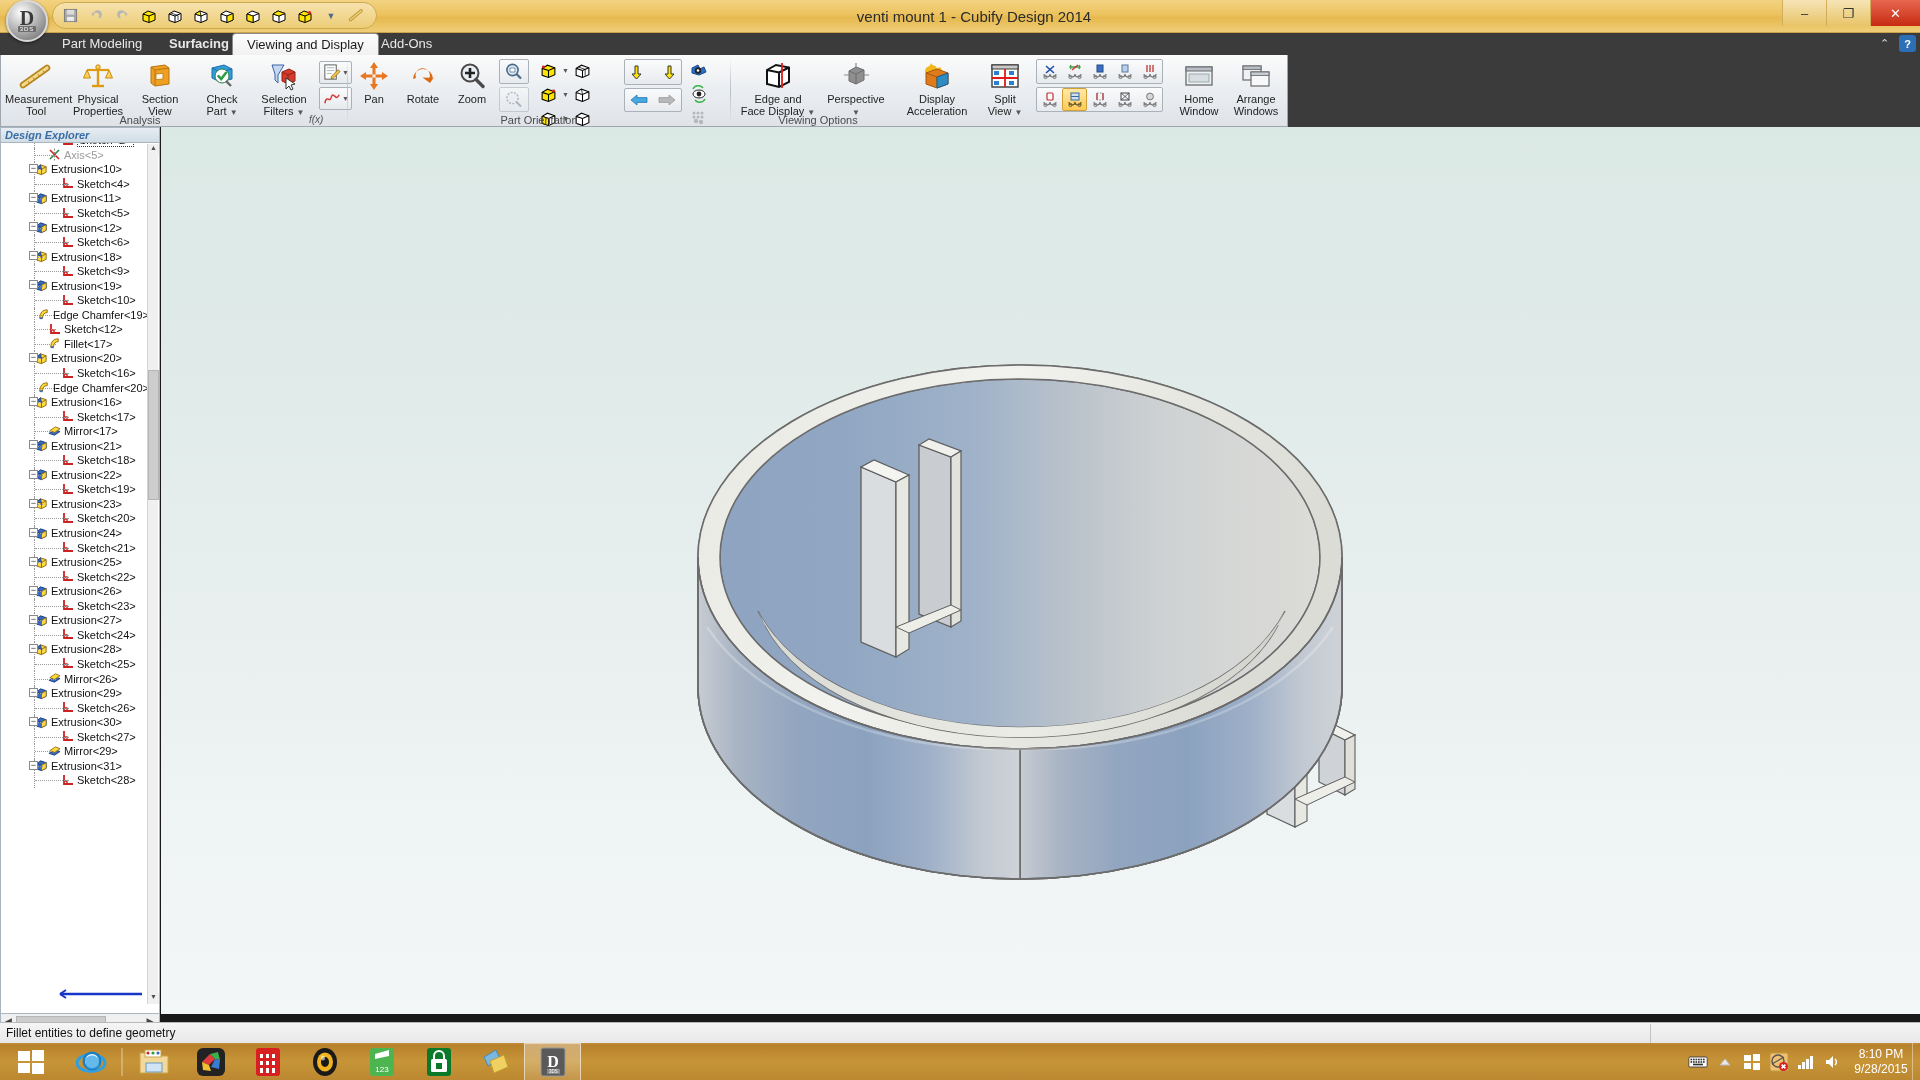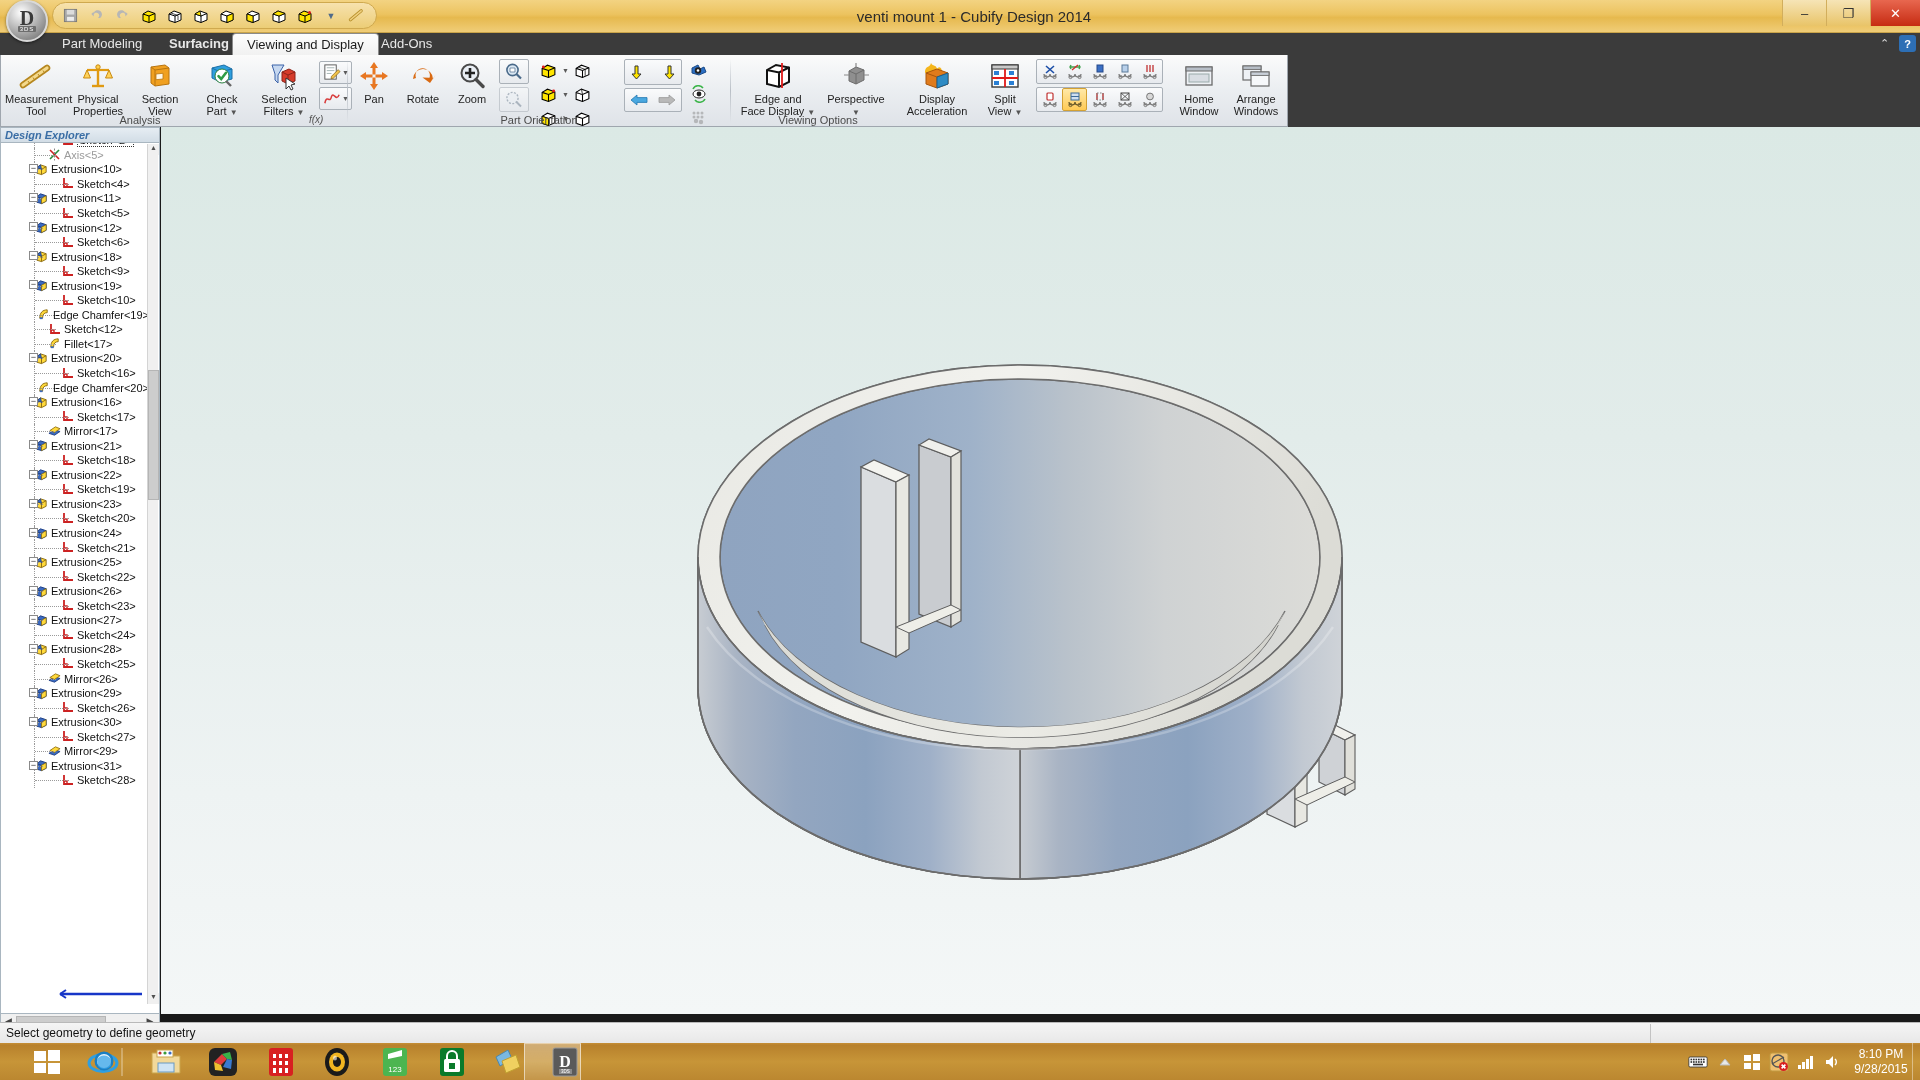--- a/index.html
+++ b/index.html
@@ -101,21 +101,21 @@
   
   #statusbar{ position:absolute; left:0; top:1022px; width:1920px; height:21px;
               background:linear-gradient(to bottom,#f5f5f5,#e8e8e8); border-top:1px solid #b9b9b9; }
   #status-text{ position:absolute; left:6px; top:3px; font-size:12px; color:#111; }
   #status-sep{ position:absolute; left:1650px; top:1px; width:1px; height:19px; background:#c3c3c3;}
 
   
   #taskbar{ position:absolute; left:0; top:1043px; width:1920px; height:37px;
             background:linear-gradient(to bottom,#c68f36 0%, #b8812c 6%, #c79538 50%, #bb8730 100%); }
   #taskitems{ position:absolute; left:0; top:0; height:37px; display:flex; align-items:center; }
-  .tbitem{ width:57px; height:37px; display:flex; align-items:center; justify-content:flex-end;text-decoration:underline; }
+  .tbitem{ width:57px; height:37px; display:flex; align-items:center; justify-content:center;text-decoration:underline; }
   .tbitem.start{ width:62px; }
   .tbitem.active{ background:linear-gradient(to bottom,rgba(255,255,255,.35),rgba(255,255,255,.12));
                   border:1px solid rgba(255,255,255,.55); border-bottom:none;}
   .tbsep{ width:2px; height:28px; background:rgba(255,255,255,.28); margin:0 2px;}
   #tray{ position:absolute; right:0; top:0; height:37px; display:flex; align-items:center; gap:7px; padding-right:8px;}
   #clock{ text-align:center; font-size:12px; color:#fff; line-height:15px; min-width:62px;}
   .trayico{ width:20px; height:20px; display:flex; align-items:center; justify-content:center;}
   #showdesk{ position:absolute; right:0; top:0; width:8px; height:37px; border-left:1px solid rgba(255,255,255,.4);}
 </style>
 </head>
@@ -1338,21 +1338,21 @@
     <path d="M859 622 A 322 192 0 0 0 1181 430 L 1181 560 A 322 192 0 0 1 859 752 Z" fill="url(#outerWall)" stroke="#6c6c6c" stroke-width="1.6"></path>
     <path d="M537 430 A 322 192 0 0 0 859 622 L 859 752 A 322 192 0 0 1 537 560 Z" fill="url(#outerWall)" stroke="#6c6c6c" stroke-width="1.6"></path>
     <path d="M537 430 A 322 192 0 0 0 1181 430" fill="none" stroke="#6c6c6c" stroke-width="1.5"></path>
     <path d="M537 560 A 322 192 0 0 0 1181 560" fill="none" stroke="#6c6c6c" stroke-width="1.6"></path>
     <path d="M537 430 L 537 560 M1181 430 L 1181 560" stroke="#6c6c6c" stroke-width="1.6" fill="none"></path>
     <path d="M546 500 A 322 192 0 0 0 859 622 A 322 192 0 0 0 1172 500" fill="none" stroke="#ffffff" stroke-width="2.4" opacity="0.25"></path>
   </svg>
 </div>
 
 <div id="statusbar">
-  <div id="status-text">Select geometry to define geometry</div>
+  <div id="status-text">Fillet entities to define geometry</div>
   <div id="status-sep"></div>
 </div>
 
 <div id="taskbar">
   <div id="taskitems">
     <div class="tbitem start">
       <svg width="30" height="30" viewBox="0 0 30 30">
           <g fill="#fff">
             <rect x="2" y="4" width="12" height="10"></rect>
             <rect x="16" y="3" width="12" height="11"></rect>

